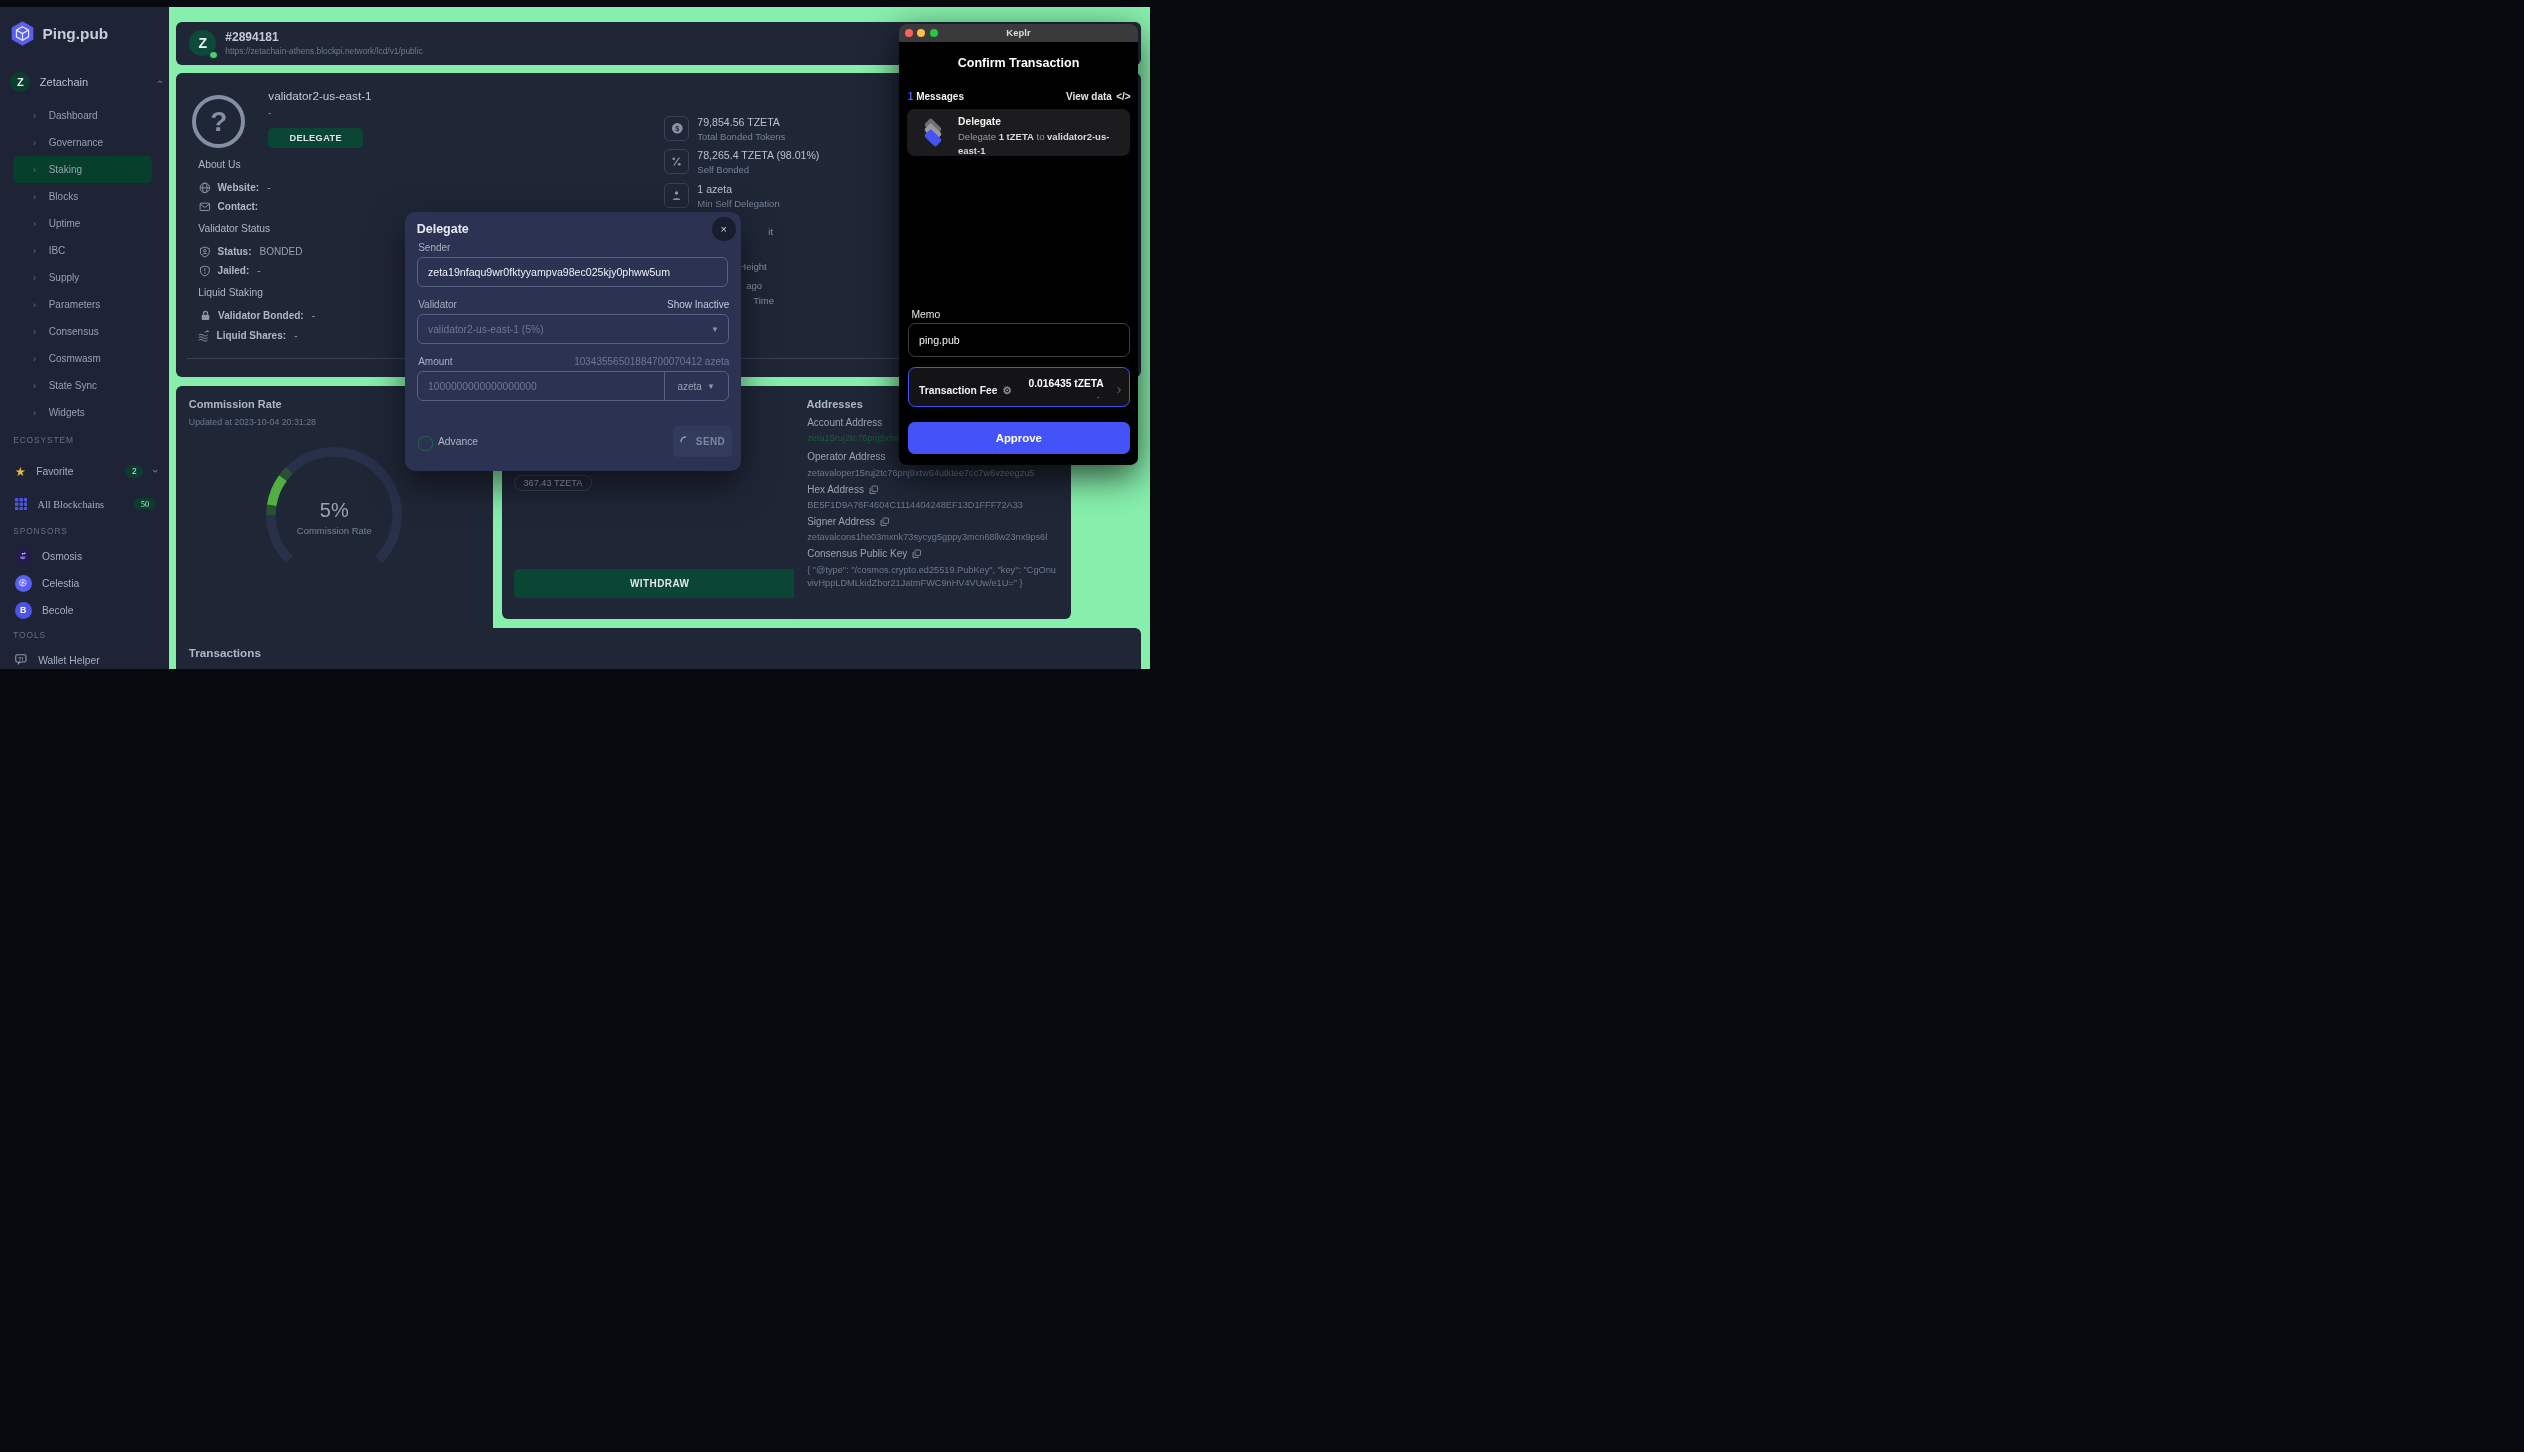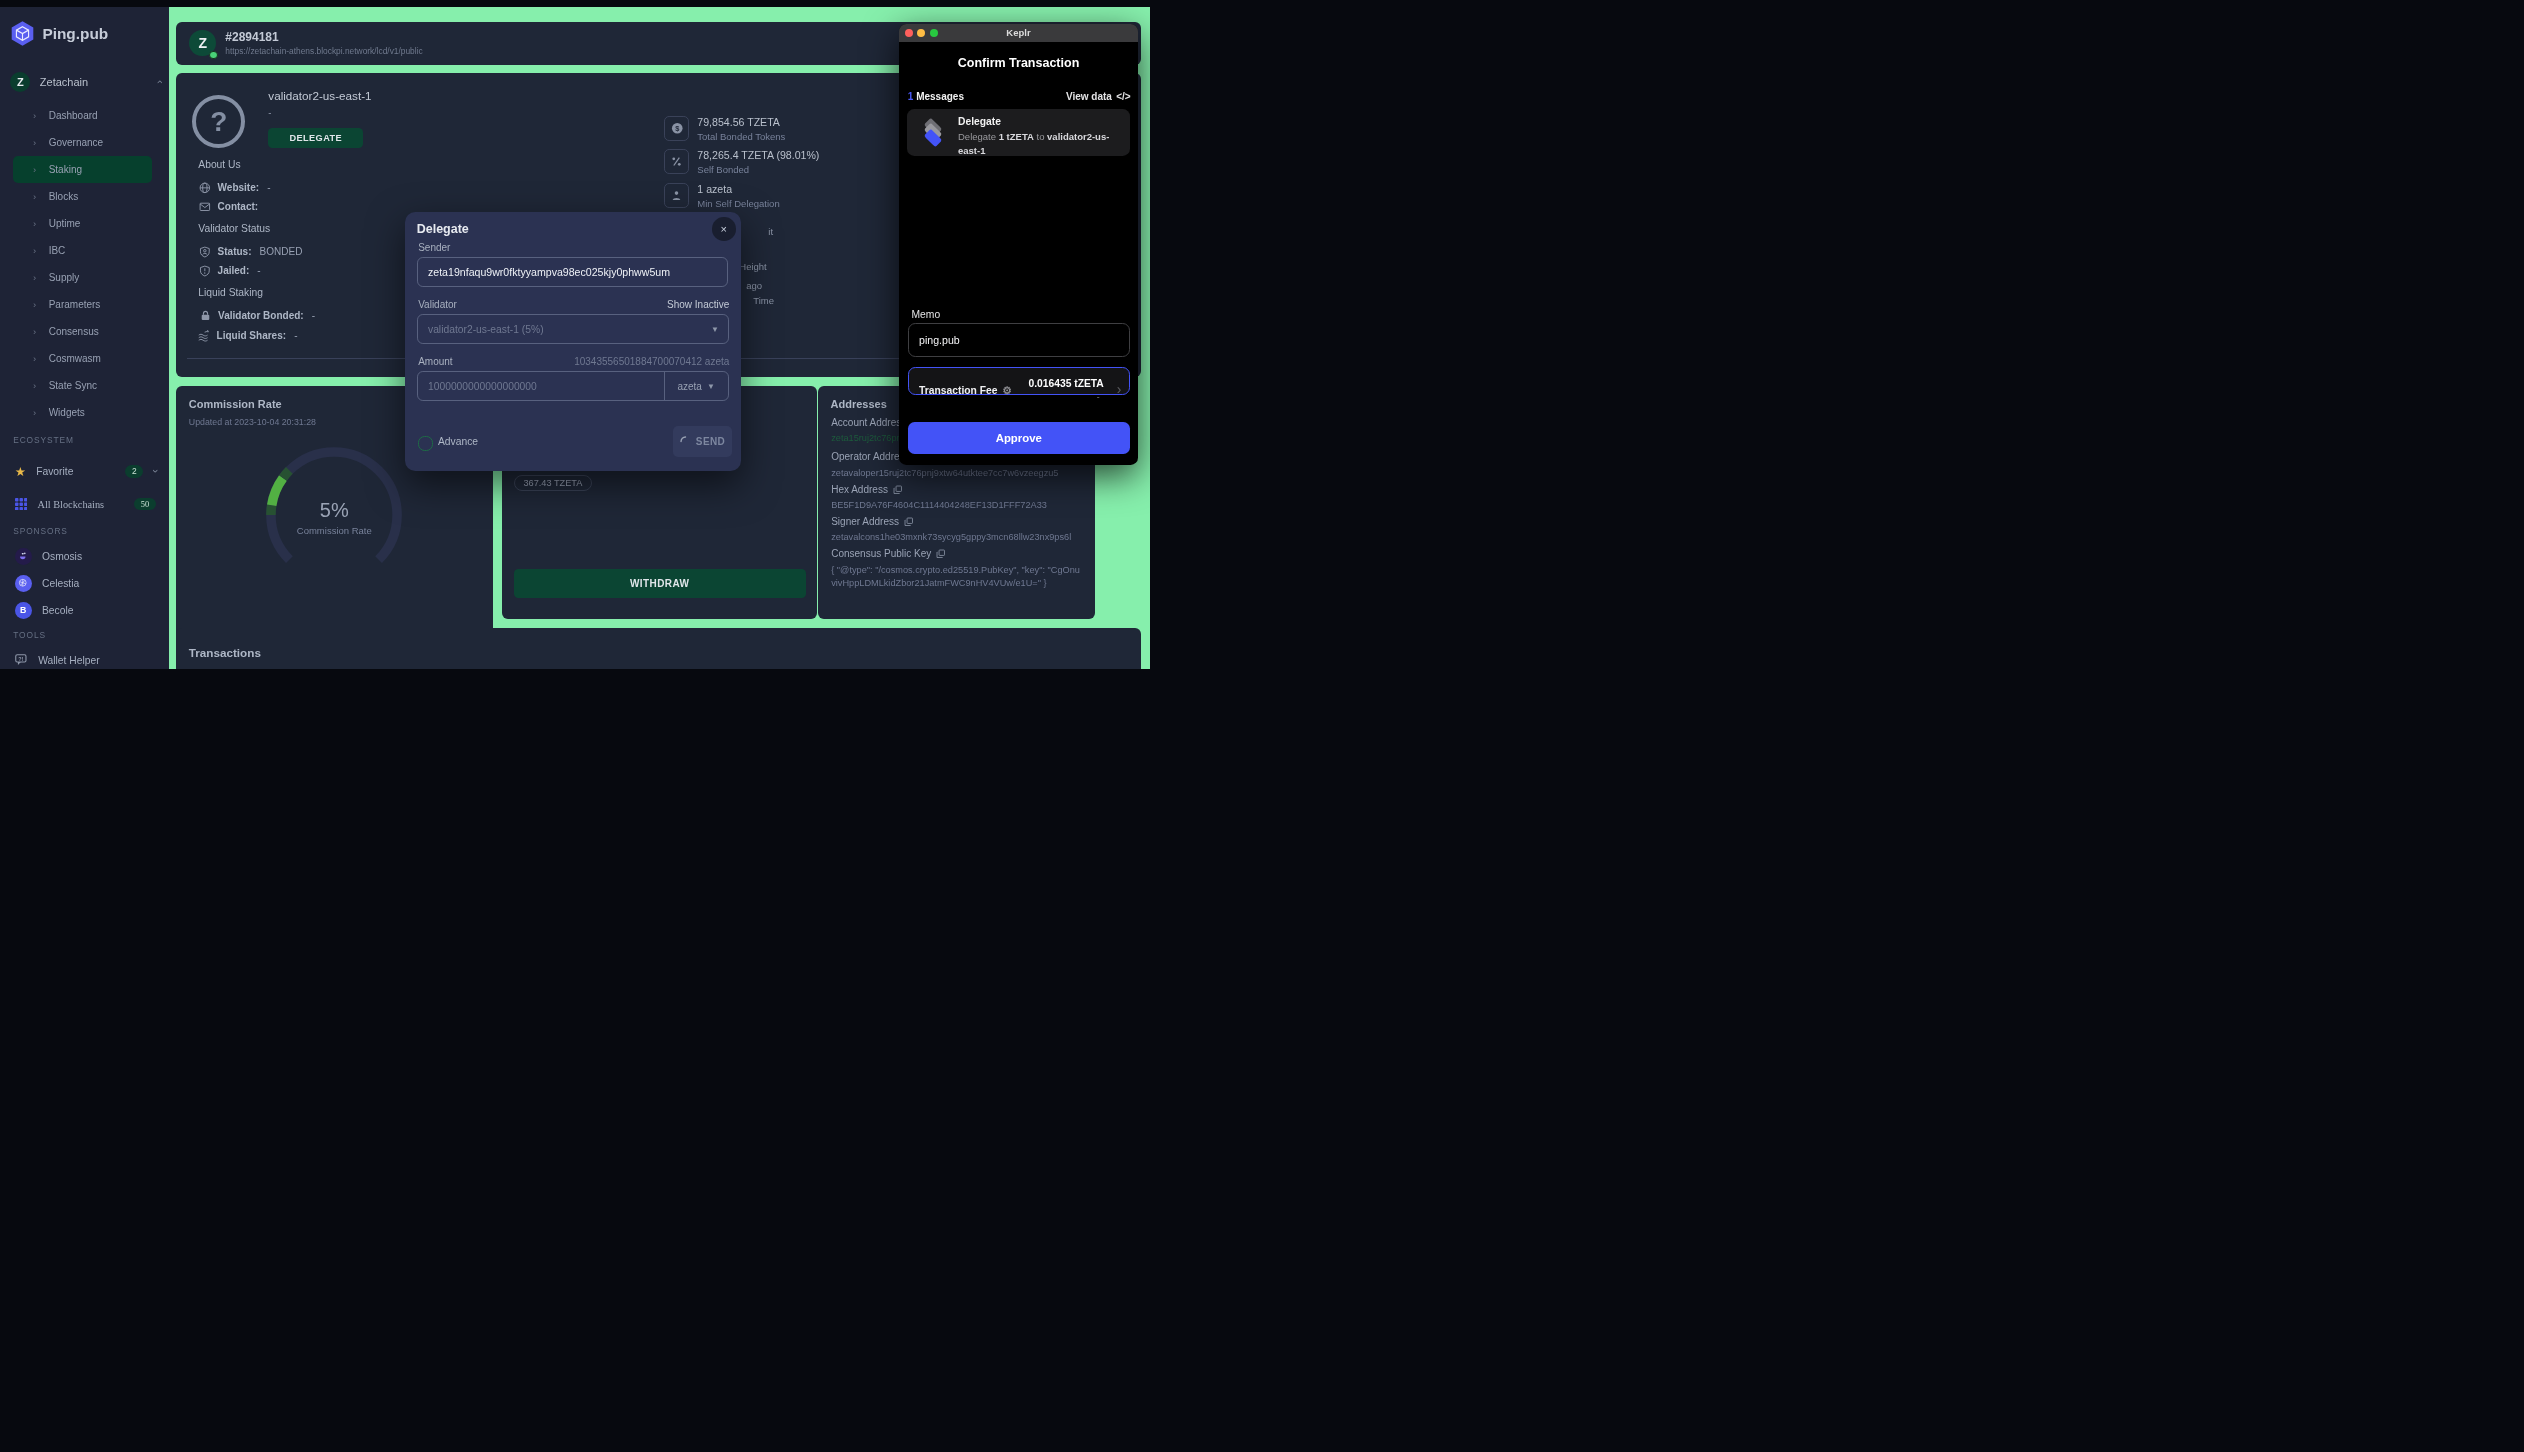--- a/index.html
+++ b/index.html
@@ -56,21 +56,21 @@
   .gval{font-size:20px;color:#9AA3B5;margin-top:72px;}
   .glbl{font-size:9.5px;color:#78829A;margin-top:2.9px;}
   .legend{position:absolute;left:0;right:0;bottom:11.7px;display:flex;justify-content:center;gap:14.7px;font-size:9.2px;color:#98A1B3;}
   .legend .li{display:flex;align-items:center;gap:4.4px;}
   .dot{width:5.1px;height:5.1px;border-radius:50%;}
   
   #rcard{left:333px;top:379px;width:315px;height:233px;}
   .pill{position:absolute;left:11.7px;top:89px;border:0.7px solid #3A4357;border-radius:8.8px;padding:2.2px 8.8px;font-size:9.2px;color:#98A1B3;}
   #withdraw-btn{position:absolute;left:11.7px;top:183px;width:292px;height:29px;font-size:10px;}
   
-  #acard{left:649px;top:379px;width:277px;height:233px;text-decoration:underline;}
+  #acard{left:625px;top:379px;width:277px;height:233px;text-decoration:underline;}
   .albl{position:absolute;left:13.2px;font-size:10px;color:#9AA3B5;display:flex;align-items:center;gap:5.1px;}
   .aval{position:absolute;left:13.2px;right:11.7px;font-size:9.2px;color:#6F7891;line-height:1.45;word-break:break-all;}
   .aval.green{color:#1D5B3C;}
   .cp{width:9.5px;height:9.5px;color:#8E97A9;}
   
   #tcard{left:7.3px;top:621px;width:965px;height:59px;}
   
   #modal{position:absolute;left:405px;top:205px;width:336px;height:259px;background:#2B3252;border-radius:10.3px;z-index:5;box-shadow:0 13.2px 37px rgba(0,0,0,.55);}
   .mttl{position:absolute;left:11.7px;top:10.3px;font-size:12.5px;font-weight:bold;color:#E7EAF0;}
   #modal-close{position:absolute;left:307px;top:5.1px;width:23.5px;height:23.5px;border-radius:50%;background:#191E2F;color:#C9D1DE;font-size:11px;display:flex;align-items:center;justify-content:center;cursor:pointer;}
@@ -98,21 +98,21 @@
   #k-msgrow{position:absolute;left:8.8px;right:7.3px;top:67px;display:flex;justify-content:space-between;font-size:10px;font-weight:bold;color:#F2F2F2;}
   .blue{color:#4B5AF7;}
   #k-viewdata{color:#E4E4E6;cursor:pointer;display:flex;gap:4.4px;align-items:center;font-weight:bold;}
   #k-card{position:absolute;left:8px;top:85px;width:223px;height:47px;background:#1C1C1E;border-radius:7.3px;}
   .klayer{position:absolute;width:16px;height:16px;border-radius:2.9px;transform:rotate(45deg) scaleY(.62);}
   #k-card-title{position:absolute;left:51px;top:7.3px;font-size:10.3px;font-weight:bold;color:#F2F2F2;}
   #k-card-desc{position:absolute;left:51px;top:21px;width:163px;font-size:9.5px;color:#9A9A9E;line-height:1.45;}
   #k-card-desc b{color:#D9D9DD;}
   #k-memo-lbl{position:absolute;left:12.5px;top:285px;font-size:10.3px;color:#E4E4E6;}
   #k-memo{position:absolute;left:8.8px;top:299px;width:222px;height:34px;background:transparent;border:0.7px solid #3F3F42;border-radius:7.3px;box-sizing:border-box;color:#F5F5F7;font-size:10.6px;padding:0 10.3px;font-family:inherit;outline:none;}
-  #k-fee{position:absolute;left:8.8px;top:343px;width:222px;height:28px;border:1.1px solid #4353F7;background:#141416;border-radius:7.3px;box-sizing:border-box;cursor:pointer;text-align:right;}
+  #k-fee{position:absolute;left:8.8px;top:343px;width:222px;height:40px;border:1.1px solid #4353F7;background:#141416;border-radius:7.3px;box-sizing:border-box;cursor:pointer;text-align:right;}
   #k-fee-lbl{position:absolute;left:10.3px;top:16px;font-size:10.3px;font-weight:bold;color:#F0F0F2;display:flex;gap:5.1px;align-items:center;}
   .gear{color:#8E8E93;font-size:10.3px;}
   #k-fee-val{position:absolute;right:25px;top:10.3px;font-size:10.3px;font-weight:bold;color:#FFF;}
   #k-fee-sub{position:absolute;right:29px;top:23.5px;font-size:8.8px;color:#7A7A7E;}
   #k-fee-chev{position:absolute;right:7.3px;top:13.2px;color:#5E5E62;font-size:14px;}
   #k-approve{position:absolute;left:8.8px;top:398px;width:222px;height:32px;background:#4353F7;border:none;border-radius:6.6px;color:#FFF;font-size:11.4px;font-weight:bold;font-family:inherit;cursor:pointer;}
   svg{display:block;}
 </style>
 </head>
 <body>

